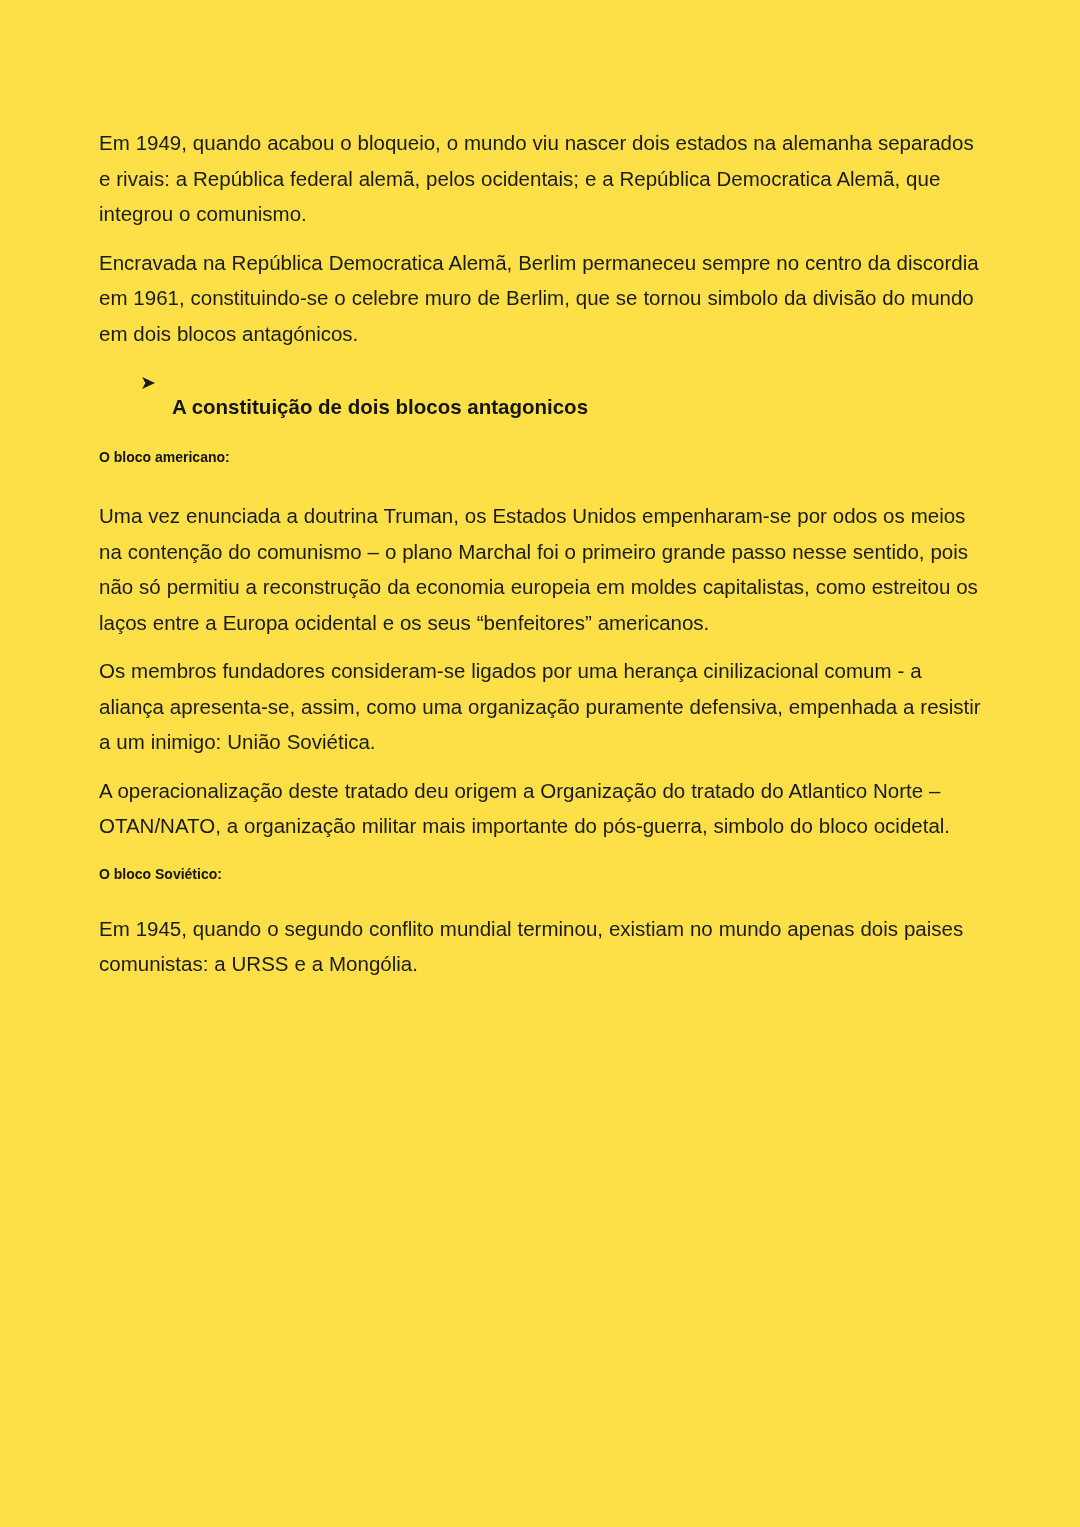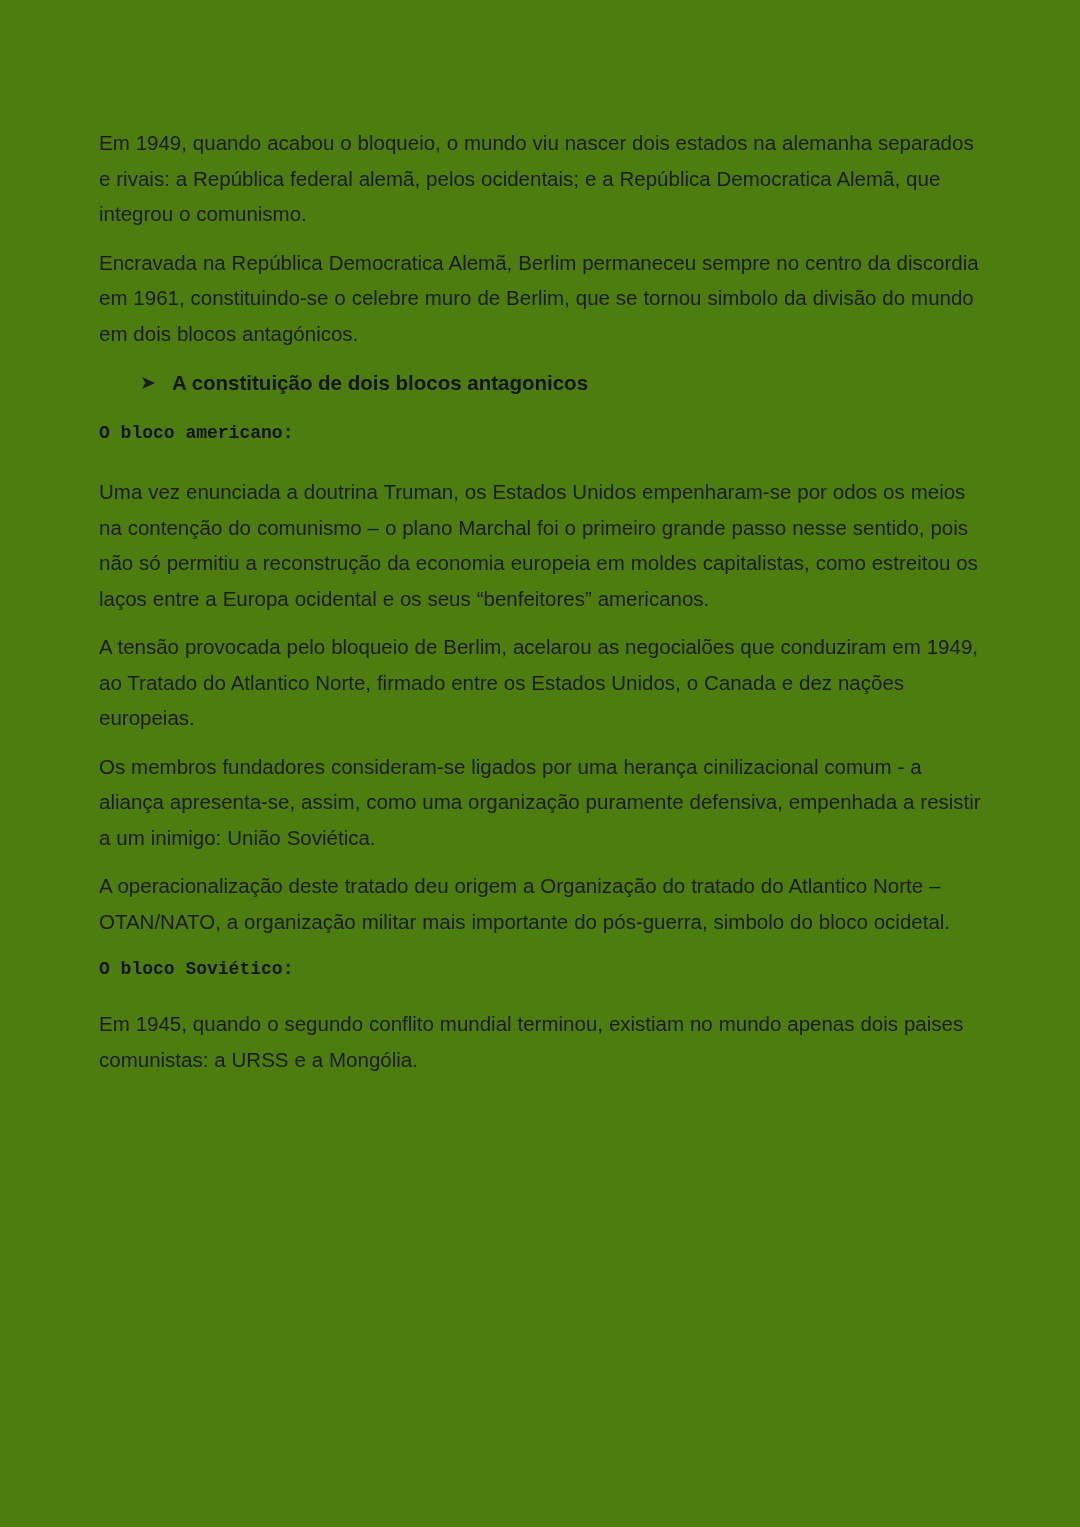--- a/index.html
+++ b/index.html
@@ -11,21 +11,21 @@
     width: 1080px;
     height: 1527px;
     font-family: "Liberation Sans", sans-serif;
     color: #1a1a1a;
     -webkit-font-smoothing: antialiased;
   }
   .page {
     position: relative;
     width: 1080px;
     height: 1527px;
-    background: #4d7c0f;
+    background: #fde047;
     box-sizing: border-box;
     padding: 125px 100px 0 99px;
   }
   .doc-body {
     width: 882px;
   }
   p.para {
     margin: 0 0 13px 0;
     font-size: 20.5px;
     line-height: 35.5px;
@@ -48,28 +48,28 @@
     font-size: 19px;
     line-height: 35px;
     color: #1b1b1b;
     margin-right: 16px;
   }
   .bullet-text {
     font-size: 20.5px;
     line-height: 35px;
     font-weight: bold;
     color: #141414;
+    margin-top: 24px;
   }
   p.heading {
     margin: 8px 0 15px 0;
-    font-size: 18px;
+    font-size: 14px;
     line-height: 35px;
     font-weight: bold;
     color: #141414;
-    font-family: Liberation Mono, monospace;
   }
   .spacer-8 { height: 8px; }
   .spacer-4 { height: 4px; }
 </style>
 </head>
 <body>
 
 <div class="page">
   <div class="doc-body">
 
@@ -81,21 +81,20 @@
       <span class="bullet-marker">➤</span>
       <span class="bullet-text">A constituição de dois blocos antagonicos</span>
     </div>
 
     <p class="heading">O bloco americano:</p>
 
     <div class="spacer-8"></div>
 
     <p class="para">Uma vez enunciada a doutrina Truman, os Estados Unidos empenharam-se por odos os meios na contenção do comunismo – o plano Marchal foi o primeiro grande passo nesse sentido, pois não só permitiu a reconstrução da economia europeia em moldes capitalistas, como estreitou os laços entre a Europa ocidental e os seus “benfeitores” americanos.</p>
 
-    <p class="para">A tensão provocada pelo bloqueio de Berlim, acelarou as negocialões que conduziram em 1949, ao Tratado do Atlantico Norte, firmado entre os Estados Unidos, o Canada e dez nações europeias.</p>
 
     <p class="para">Os membros fundadores consideram-se ligados por uma herança cinilizacional comum - a aliança apresenta-se, assim, como uma organização puramente defensiva, empenhada a resistir a um inimigo: União Soviética.</p>
 
     <p class="para">A operacionalização deste tratado deu origem a Organização do tratado do Atlantico Norte – OTAN/NATO, a organização militar mais importante do pós-guerra, simbolo do bloco ocidetal.</p>
 
 
     <p class="heading">O bloco Soviético:</p>
 
     <div class="spacer-4"></div>
 

